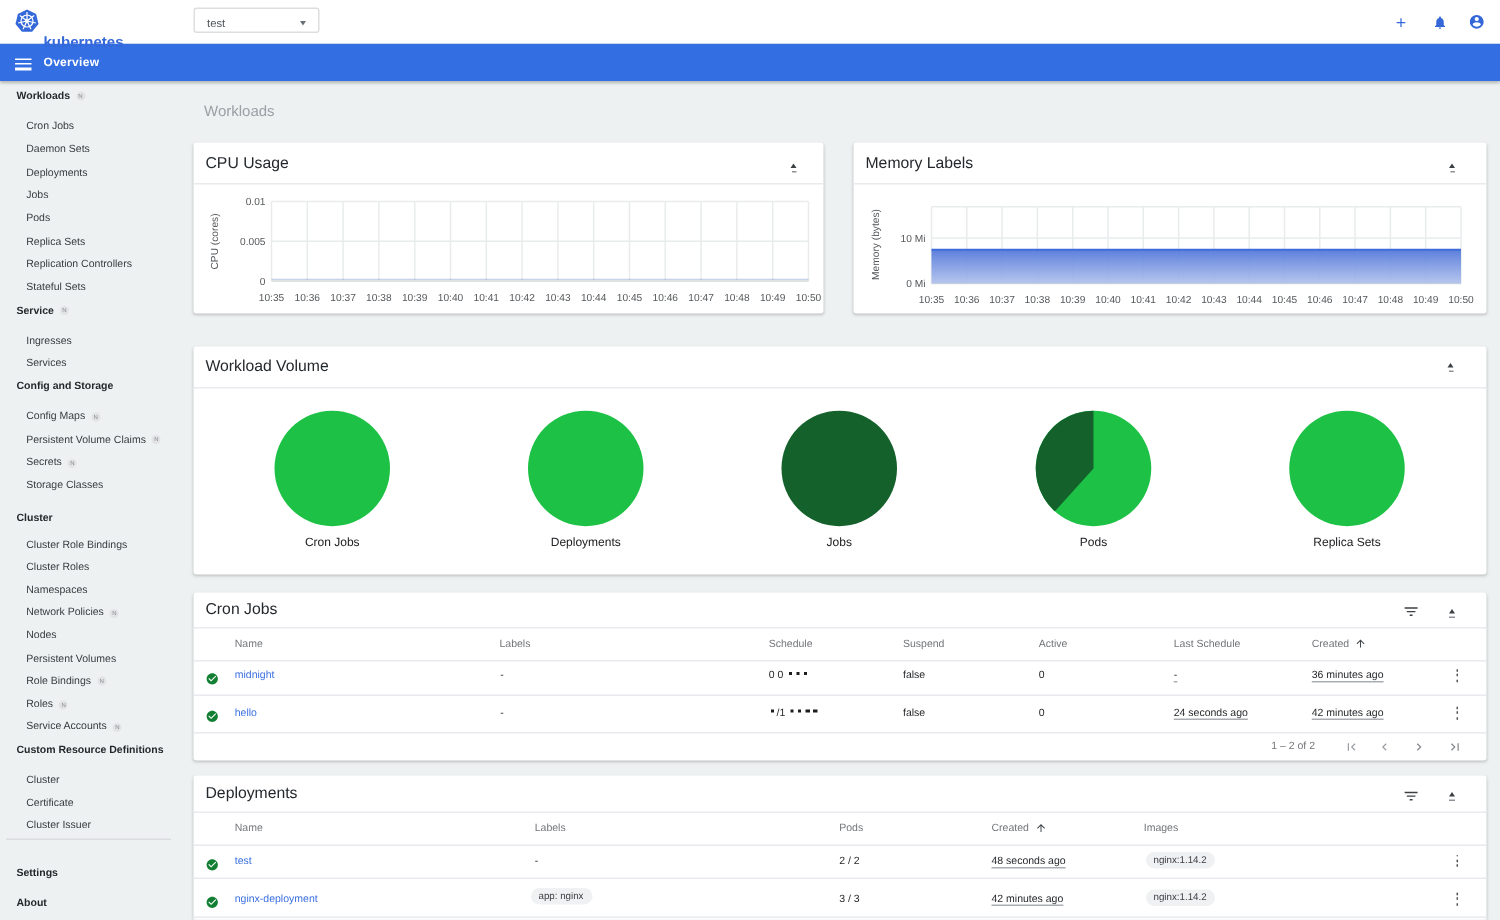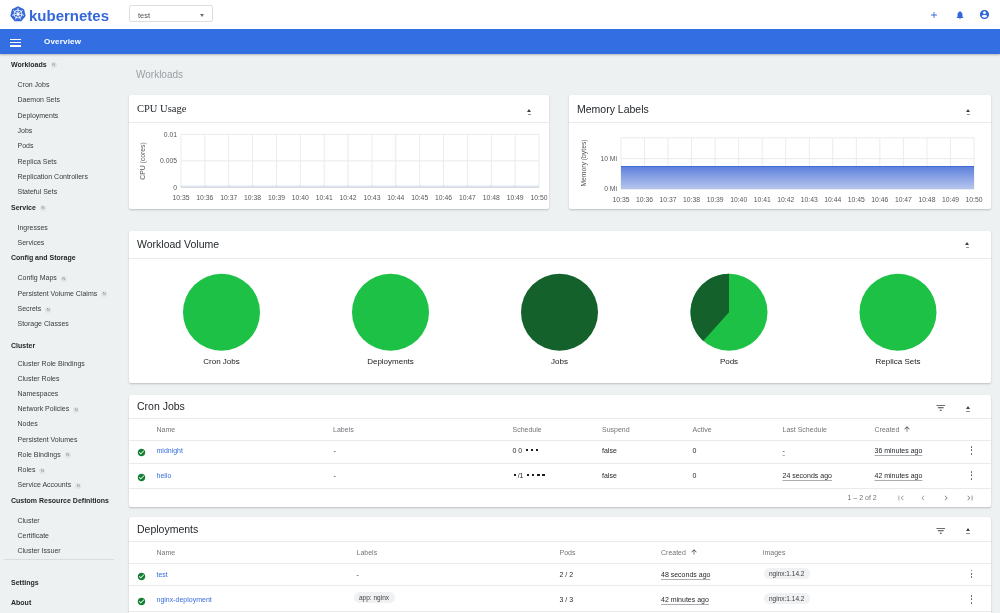--- a/index.html
+++ b/index.html
@@ -2,30 +2,30 @@
 <html><head>
 <meta charset="utf-8">
 <style>
 * { margin:0; padding:0; box-sizing:border-box; }
 html,body { width:1000px; height:613px; overflow:hidden; }
 body { font-family:"Liberation Sans", sans-serif; background:#eef1f1; position:relative; }
 .abs { position:absolute; }
 
 
 #topbar { position:absolute; left:0; top:0; width:1000px; height:29px; background:#fff; z-index:5; }
-#logotext { position:absolute; left:29px; top:7px; font-size:15px; font-weight:bold; color:#3468d8; }
+#logotext { position:absolute; left:29px; top:23px; font-size:10px; font-weight:bold; color:#3468d8; }
 #nsselect { position:absolute; left:129px; top:5px; width:84px; height:17px; background:#fff; border:1px solid #dcdee0; border-radius:2px; }
 #nsselect .t { position:absolute; left:8px; top:4.5px; font-size:7.5px; color:#4d5156; }
 #nsselect .arr { position:absolute; right:8px; top:7.5px; width:0; height:0; border-left:2.5px solid transparent; border-right:2.5px solid transparent; border-top:3.5px solid #6b7075; }
 #searchbox { position:absolute; left:222px; top:5px; width:349px; height:17px; background:#e9ebed; border-radius:2px; }
 #searchbox .t { position:absolute; left:33px; top:4px; font-size:8.5px; color:#80868b; }
 
 
 #bluebar { position:absolute; left:0; top:29px; width:1000px; height:25px; background:#336fe3; z-index:4; box-shadow:0 1px 2px rgba(0,0,0,0.25); }
-#bluebar .title { position:absolute; left:44px; top:8px; font-size:8px; font-weight:bold; color:#fff; letter-spacing:0.2px; }
+#bluebar .title { position:absolute; left:29px; top:8px; font-size:8px; font-weight:bold; color:#fff; letter-spacing:0.2px; }
 .burger { position:absolute; left:10px; top:9.5px; width:11px; }
 .burger div { height:1.4px; background:#fff; margin-bottom:2px; }
 
 
 #sidebar { position:absolute; left:0; top:54px; width:128px; height:559px; }
 .nav { position:absolute; font-size:7px; color:#373c41; white-space:nowrap; }
 .nav.hd { font-weight:bold; color:#24282c; left:11px; }
 .nav.it { left:17.5px; }
 .badge { display:inline-block; width:6px; height:6px; line-height:6px; border-radius:50%; background:#e1e3e5; color:#85898d; font-size:4px; text-align:center; vertical-align:0.5px; margin-left:4px; font-weight:normal; }
 #navdiv { position:absolute; left:4px; width:110px; top:559px; border-top:1px solid #dadce0; }
@@ -126,21 +126,21 @@
     <div class="nav it" style="top:477.90000000000003px;">Certificate</div>
     <div class="nav it" style="top:493.09999999999997px;">Cluster Issuer</div>
     <div class="nav hd" style="top:524.9px;">Settings</div>
     <div class="nav hd" style="top:545.1999999999999px;">About</div>
   </div>
 <div id="navdiv"></div>
 
 <div id="pagetitle">Workloads</div>
 
 <div class="card" style="left:128.5px; top:95px; width:420.5px; height:114px;">
-  <div class="ctitle" style="top:8px;font-family:Liberation Serif, serif;">CPU Usage</div>
+  <div class="ctitle" style="top:8px;">CPU Usage</div>
   <div class="chev" style="left:397px; top:13px;"></div>
   <div class="cdiv" style="top:27px;"></div>
   <svg class="abs" style="left:0; top:27px;" width="420" height="87" id="cpuchart">
       <line x1="52" y1="12.3" x2="52" y2="65.4" stroke="#e9ecec" stroke-width="1"></line>
       <line x1="75.86666666666667" y1="12.3" x2="75.86666666666667" y2="65.4" stroke="#e9ecec" stroke-width="1"></line>
       <line x1="99.73333333333333" y1="12.3" x2="99.73333333333333" y2="65.4" stroke="#e9ecec" stroke-width="1"></line>
       <line x1="123.6" y1="12.3" x2="123.6" y2="65.4" stroke="#e9ecec" stroke-width="1"></line>
       <line x1="147.46666666666667" y1="12.3" x2="147.46666666666667" y2="65.4" stroke="#e9ecec" stroke-width="1"></line>
       <line x1="171.33333333333334" y1="12.3" x2="171.33333333333334" y2="65.4" stroke="#e9ecec" stroke-width="1"></line>
       <line x1="195.2" y1="12.3" x2="195.2" y2="65.4" stroke="#e9ecec" stroke-width="1"></line>

